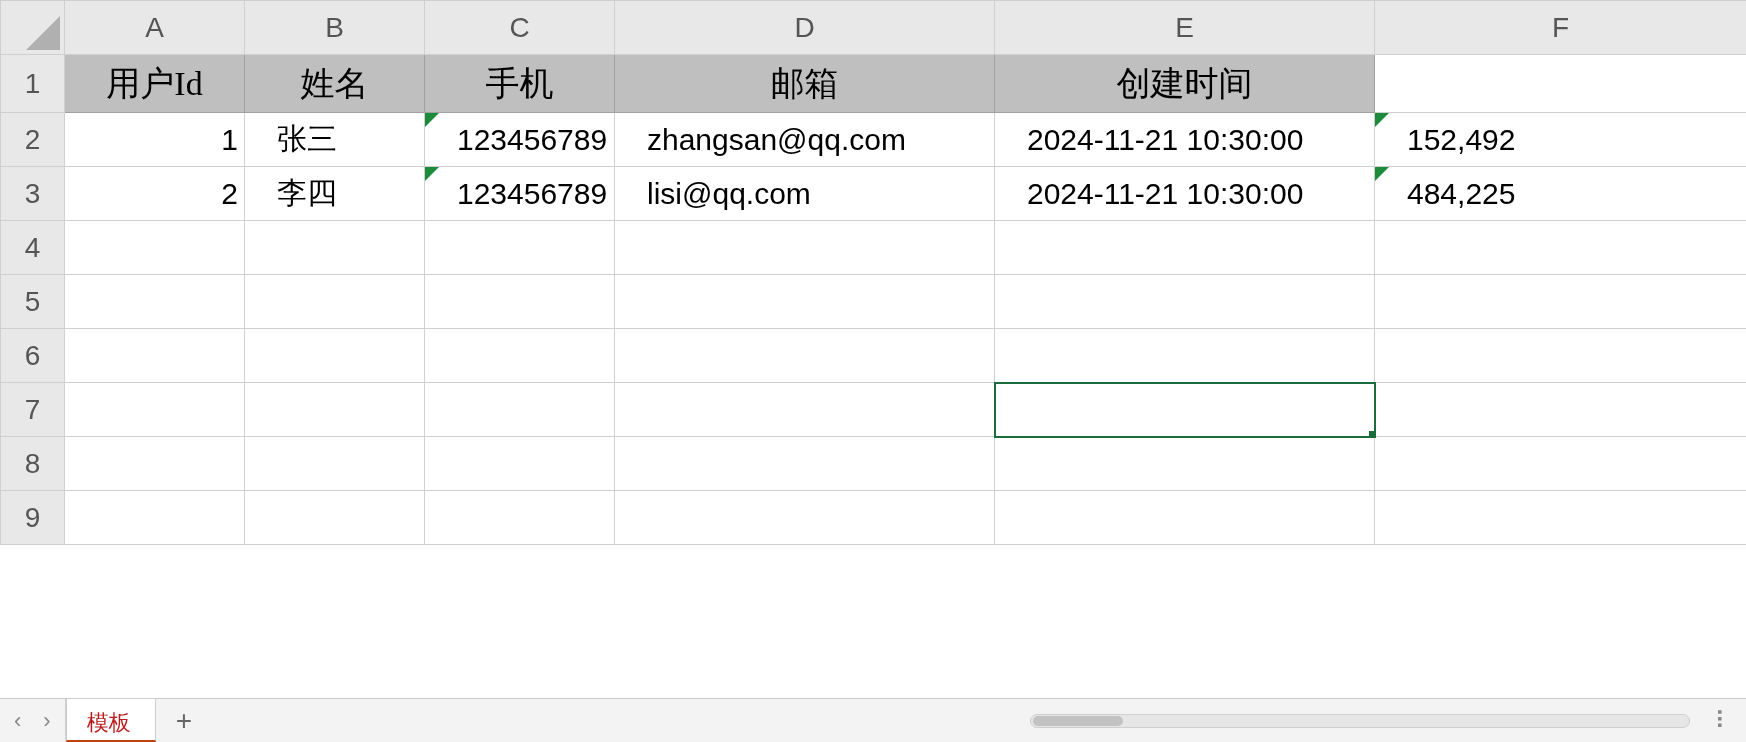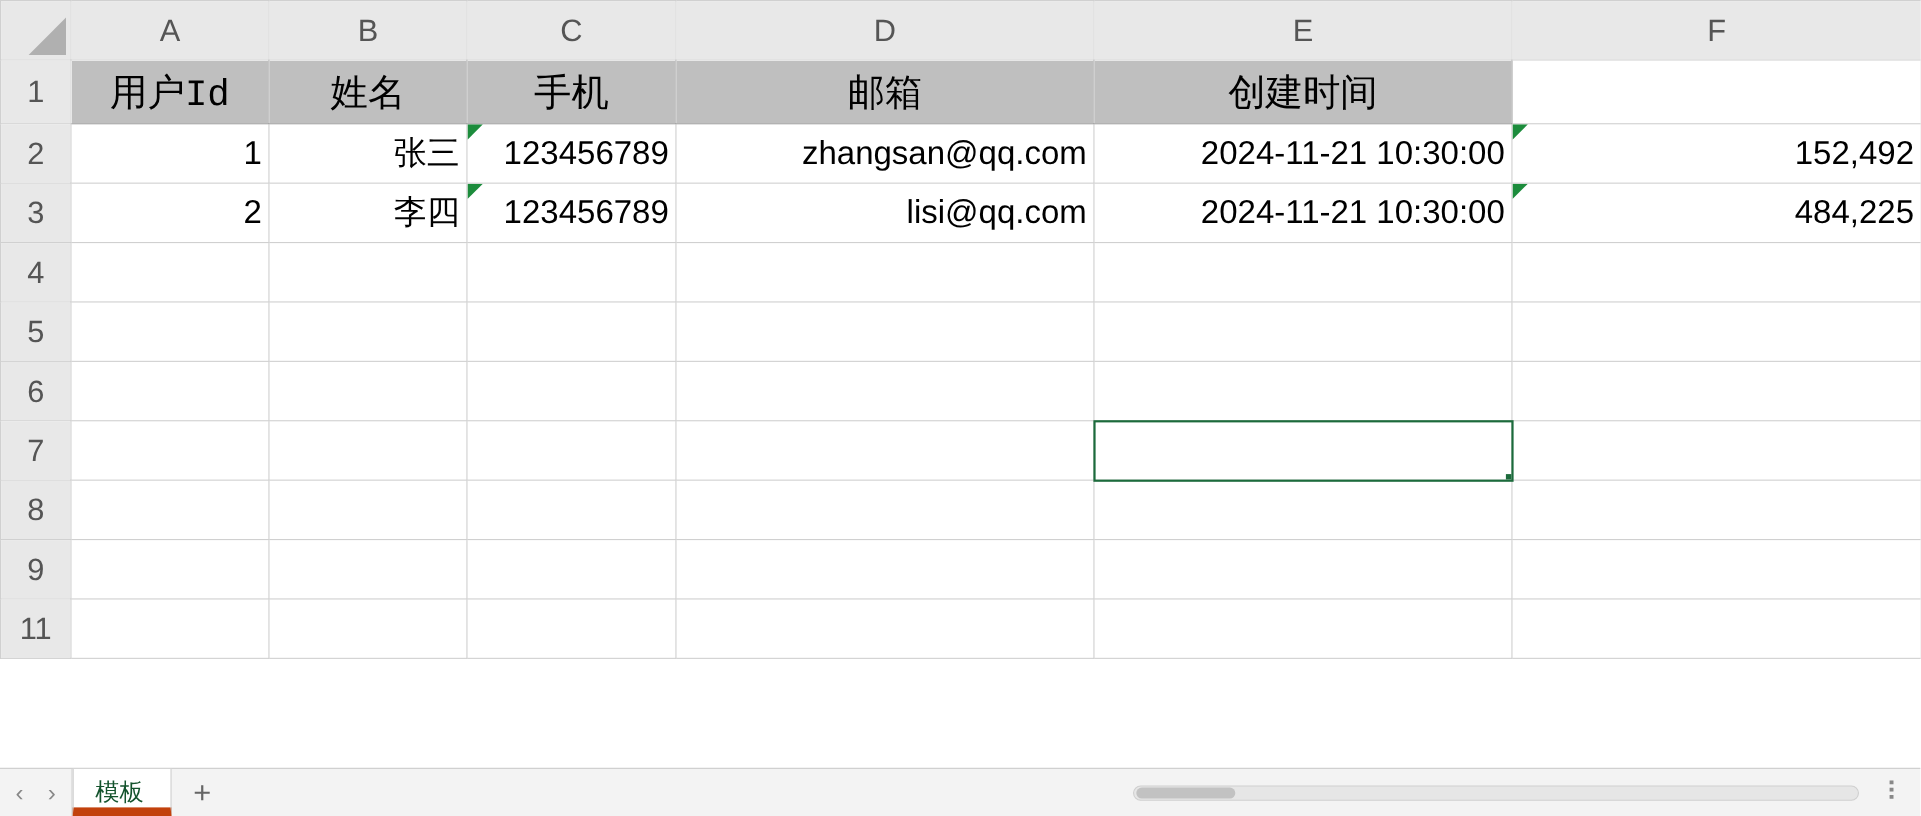--- a/index.html
+++ b/index.html
@@ -63,26 +63,26 @@
     width: 0; height: 0;
     border-style: solid;
     border-width: 0 0 34px 34px;
     border-color: transparent transparent #b0b0b0 transparent;
   }
   
   .data-header {
     background: #bfbfbf;
     text-align: center;
     font-size: 34px;
-    font-family: Liberation Mono, monospace;
+    font-family: Liberation Serif, serif;
     height: 58px;
     border: 1px solid #a0a0a0;
   }
   .num-right { text-align: right; }
-  .text-left { text-align: right; padding-left: 32px; }
+  .text-left { text-align: left; padding-left: 32px; }
   
   .err-tri::before {
     content: "";
     position: absolute;
     top: 0; left: 0;
     width: 0; height: 0;
     border-style: solid;
     border-width: 14px 14px 0 0;
     border-color: #1c8c3c transparent transparent transparent;
   }
@@ -116,23 +116,23 @@
     gap: 22px;
     color: #888;
     border-right: 1px solid #d0d0d0;
   }
   .nav-arrows span { cursor: pointer; }
   .sheet-tab {
     padding: 6px 24px 0 20px;
     background: #ffffff;
     border-left: 1px solid #cccccc;
     border-right: 1px solid #cccccc;
-    border-bottom: 8px solid #c2410c;
+    border-bottom: 2px solid #c2410c;
     font-size: 22px;
-    color: #14532d;
+    color: #b91c1c;
     display: flex;
     align-items: center;
   }
   .add-sheet {
     display: flex;
     align-items: center;
     padding: 0 20px;
     color: #666;
     font-size: 28px;
     cursor: pointer;
@@ -273,29 +273,20 @@
           <th class="row-head">8</th>
           <td></td>
           <td></td>
           <td></td>
           <td></td>
           <td></td>
           <td></td>
         </tr>
   <tr>
           <th class="row-head">9</th>
-          <td></td>
-          <td></td>
-          <td></td>
-          <td></td>
-          <td></td>
-          <td></td>
-        </tr>
-  <tr>
-          <th class="row-head">11</th>
           <td></td>
           <td></td>
           <td></td>
           <td></td>
           <td></td>
           <td></td>
         </tr>
 
 </tbody>
     </table>

